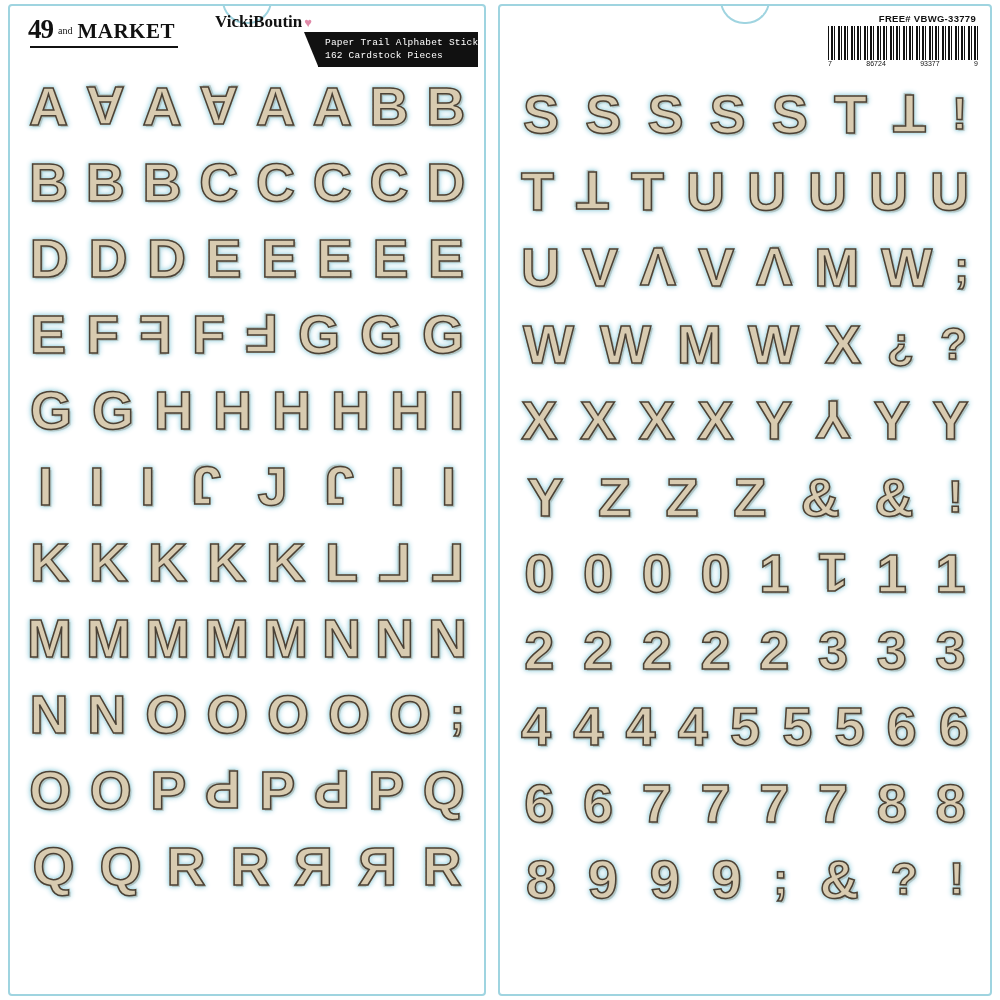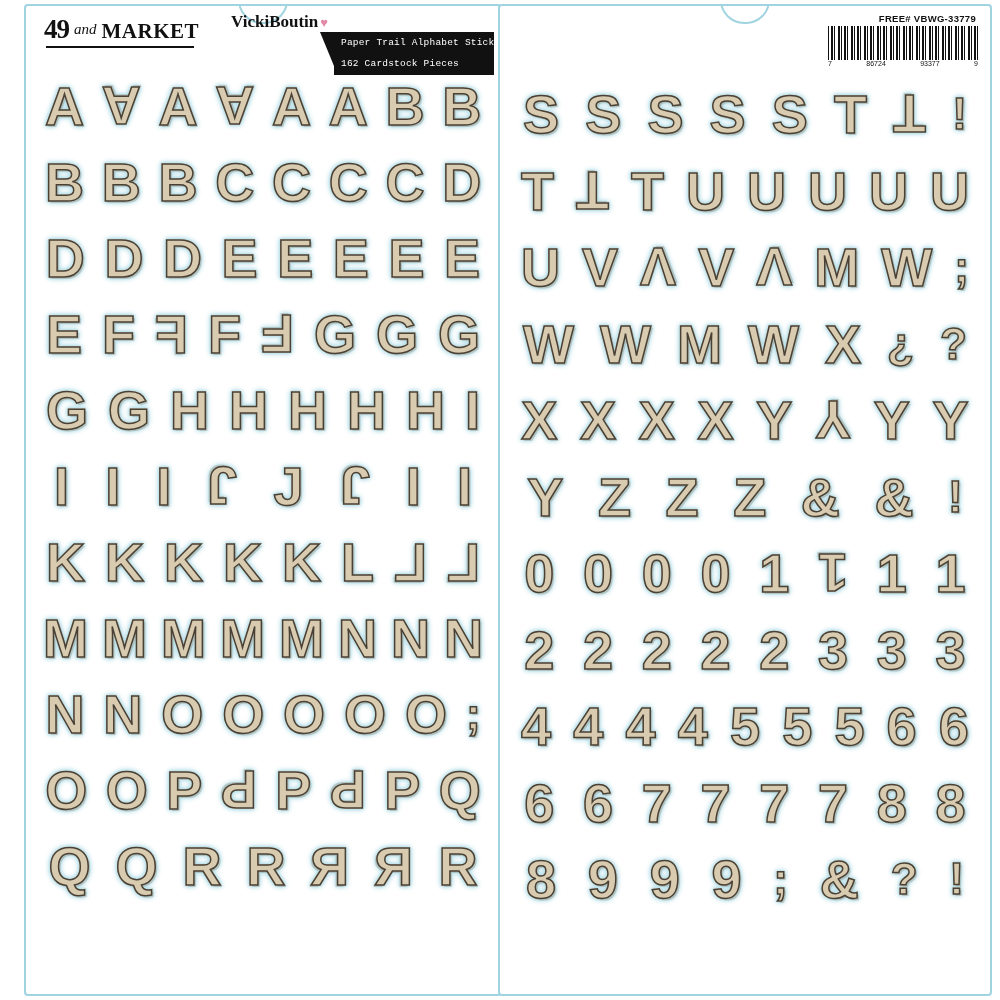--- a/index.html
+++ b/index.html
@@ -23,21 +23,21 @@
   .sheet {
     position: absolute;
     top: 4px;
     height: 992px;
     background: #ffffff;
     border: 2px solid #9fd4e0;
     border-radius: 4px;
     box-sizing: border-box;
     overflow: hidden;
   }
-  .sheet-left  { left: 24px;  width: 478px; }
+  .sheet-left  { left: 8px;  width: 478px; }
   .sheet-right { left: 498px; width: 494px; }
 
   
   .hang-hole {
     position: absolute;
     top: -6px;
     left: 50%;
     transform: translateX(-50%);
     width: 46px;
     height: 22px;
@@ -64,22 +64,21 @@
     color: #111;
   }
   .brand .b49 {
     font-family: "Liberation Serif", serif;
     font-size: 27px;
     font-weight: 700;
     letter-spacing: -1px;
   }
   .brand .band {
     font-family: "Liberation Serif", serif;
-    font-size: 15px;
-    font-style: italic;
+    font-size: 10px;
     position: relative;
     top: -4px;
   }
   .brand .bmarket {
     font-family: "Liberation Serif", serif;
     font-size: 21px;
     font-weight: 700;
     letter-spacing: 0.5px;
   }
   .brand-rule {
@@ -119,21 +118,21 @@
   .black-banner .ln1 {
     font-family: "Liberation Mono", monospace;
     font-size: 9.5px;
     letter-spacing: 0.2px;
     white-space: nowrap;
   }
   .black-banner .ln2 {
     font-family: "Liberation Mono", monospace;
     font-size: 9.5px;
     letter-spacing: 0.2px;
-    margin-top: 10px;
+    margin-top: 2px;
     white-space: nowrap;
   }
   .banner-notch {
     position: absolute;
     right: 166px;
     top: 26px;
     width: 0; height: 0;
     border-top: 0 solid transparent;
     border-bottom: 34px solid transparent;
     border-right: 14px solid #111;

